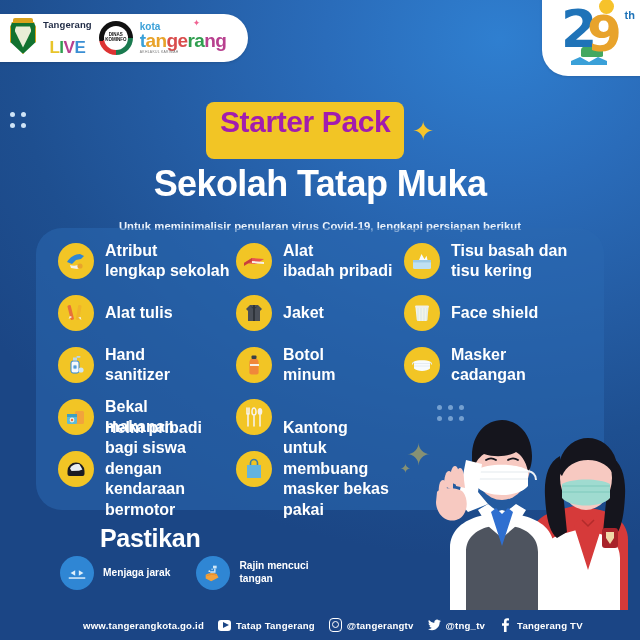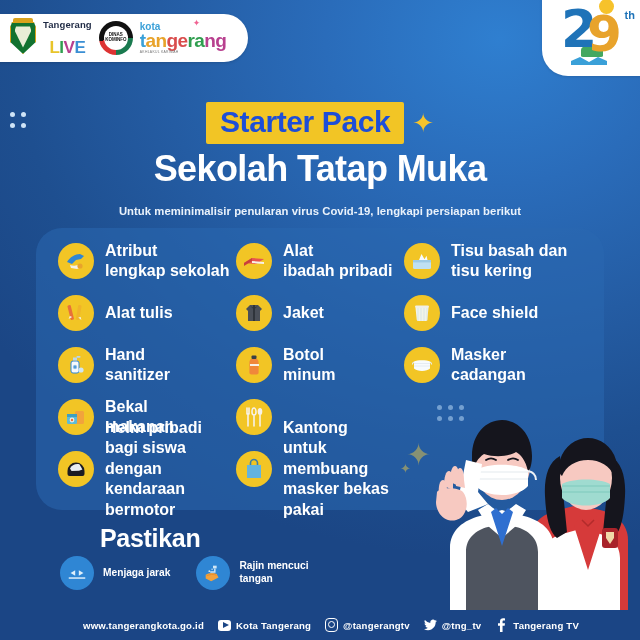--- a/index.html
+++ b/index.html
@@ -72,23 +72,23 @@
     clip-path:polygon(0 60%,25% 20%,50% 70%,75% 20%,100% 60%,100% 100%,0 100%);}
 
   
   .dotgrid{position:absolute;display:grid;gap:6px;}
   .dotgrid i{width:5px;height:5px;border-radius:50%;background:#cfe4f7;display:block;}
   .sparkle{position:absolute;color:#f6c42b;line-height:1;}
 
   
   .title-wrap{position:absolute;left:0;right:0;top:102px;text-align:center;}
   .starter{
-    display:inline-block;background:#f2c525;color:#1d4ed8;
+    display:inline-block;background:#f2c525;color:#a21caf;
     font-size:30px;font-weight:bold;letter-spacing:-.4px;
-    padding:3px 14px 5px;border-radius:2px;
+    padding:3px 14px 20px;border-radius:8px;
   }
   .star-row{display:inline-flex;align-items:center;gap:8px;}
   .headline{
     color:#ffffff;font-size:36px;font-weight:bold;letter-spacing:-.6px;
     margin-top:6px;line-height:1.05;
   }
   .subline{
     color:#eaf2fb;font-size:11.3px;font-weight:bold;margin-top:17px;letter-spacing:.05px;
   }
 
@@ -428,21 +428,21 @@
   </div>
 
   <div class="footer">
     <div class="fitem">
       <span>www.tangerangkota.go.id</span>
     </div>
     <div class="fitem">
       <span class="fico">
           <span class="yt"></span>
         </span>
-      <span>Kota Tangerang</span>
+      <span>Tatap Tangerang</span>
     </div>
     <div class="fitem">
       <span class="fico">
           <span class="ig"></span>
         </span>
       <span>@tangerangtv</span>
     </div>
     <div class="fitem">
       <span class="fico">
         <svg width="14" height="12" viewBox="0 0 24 20">

